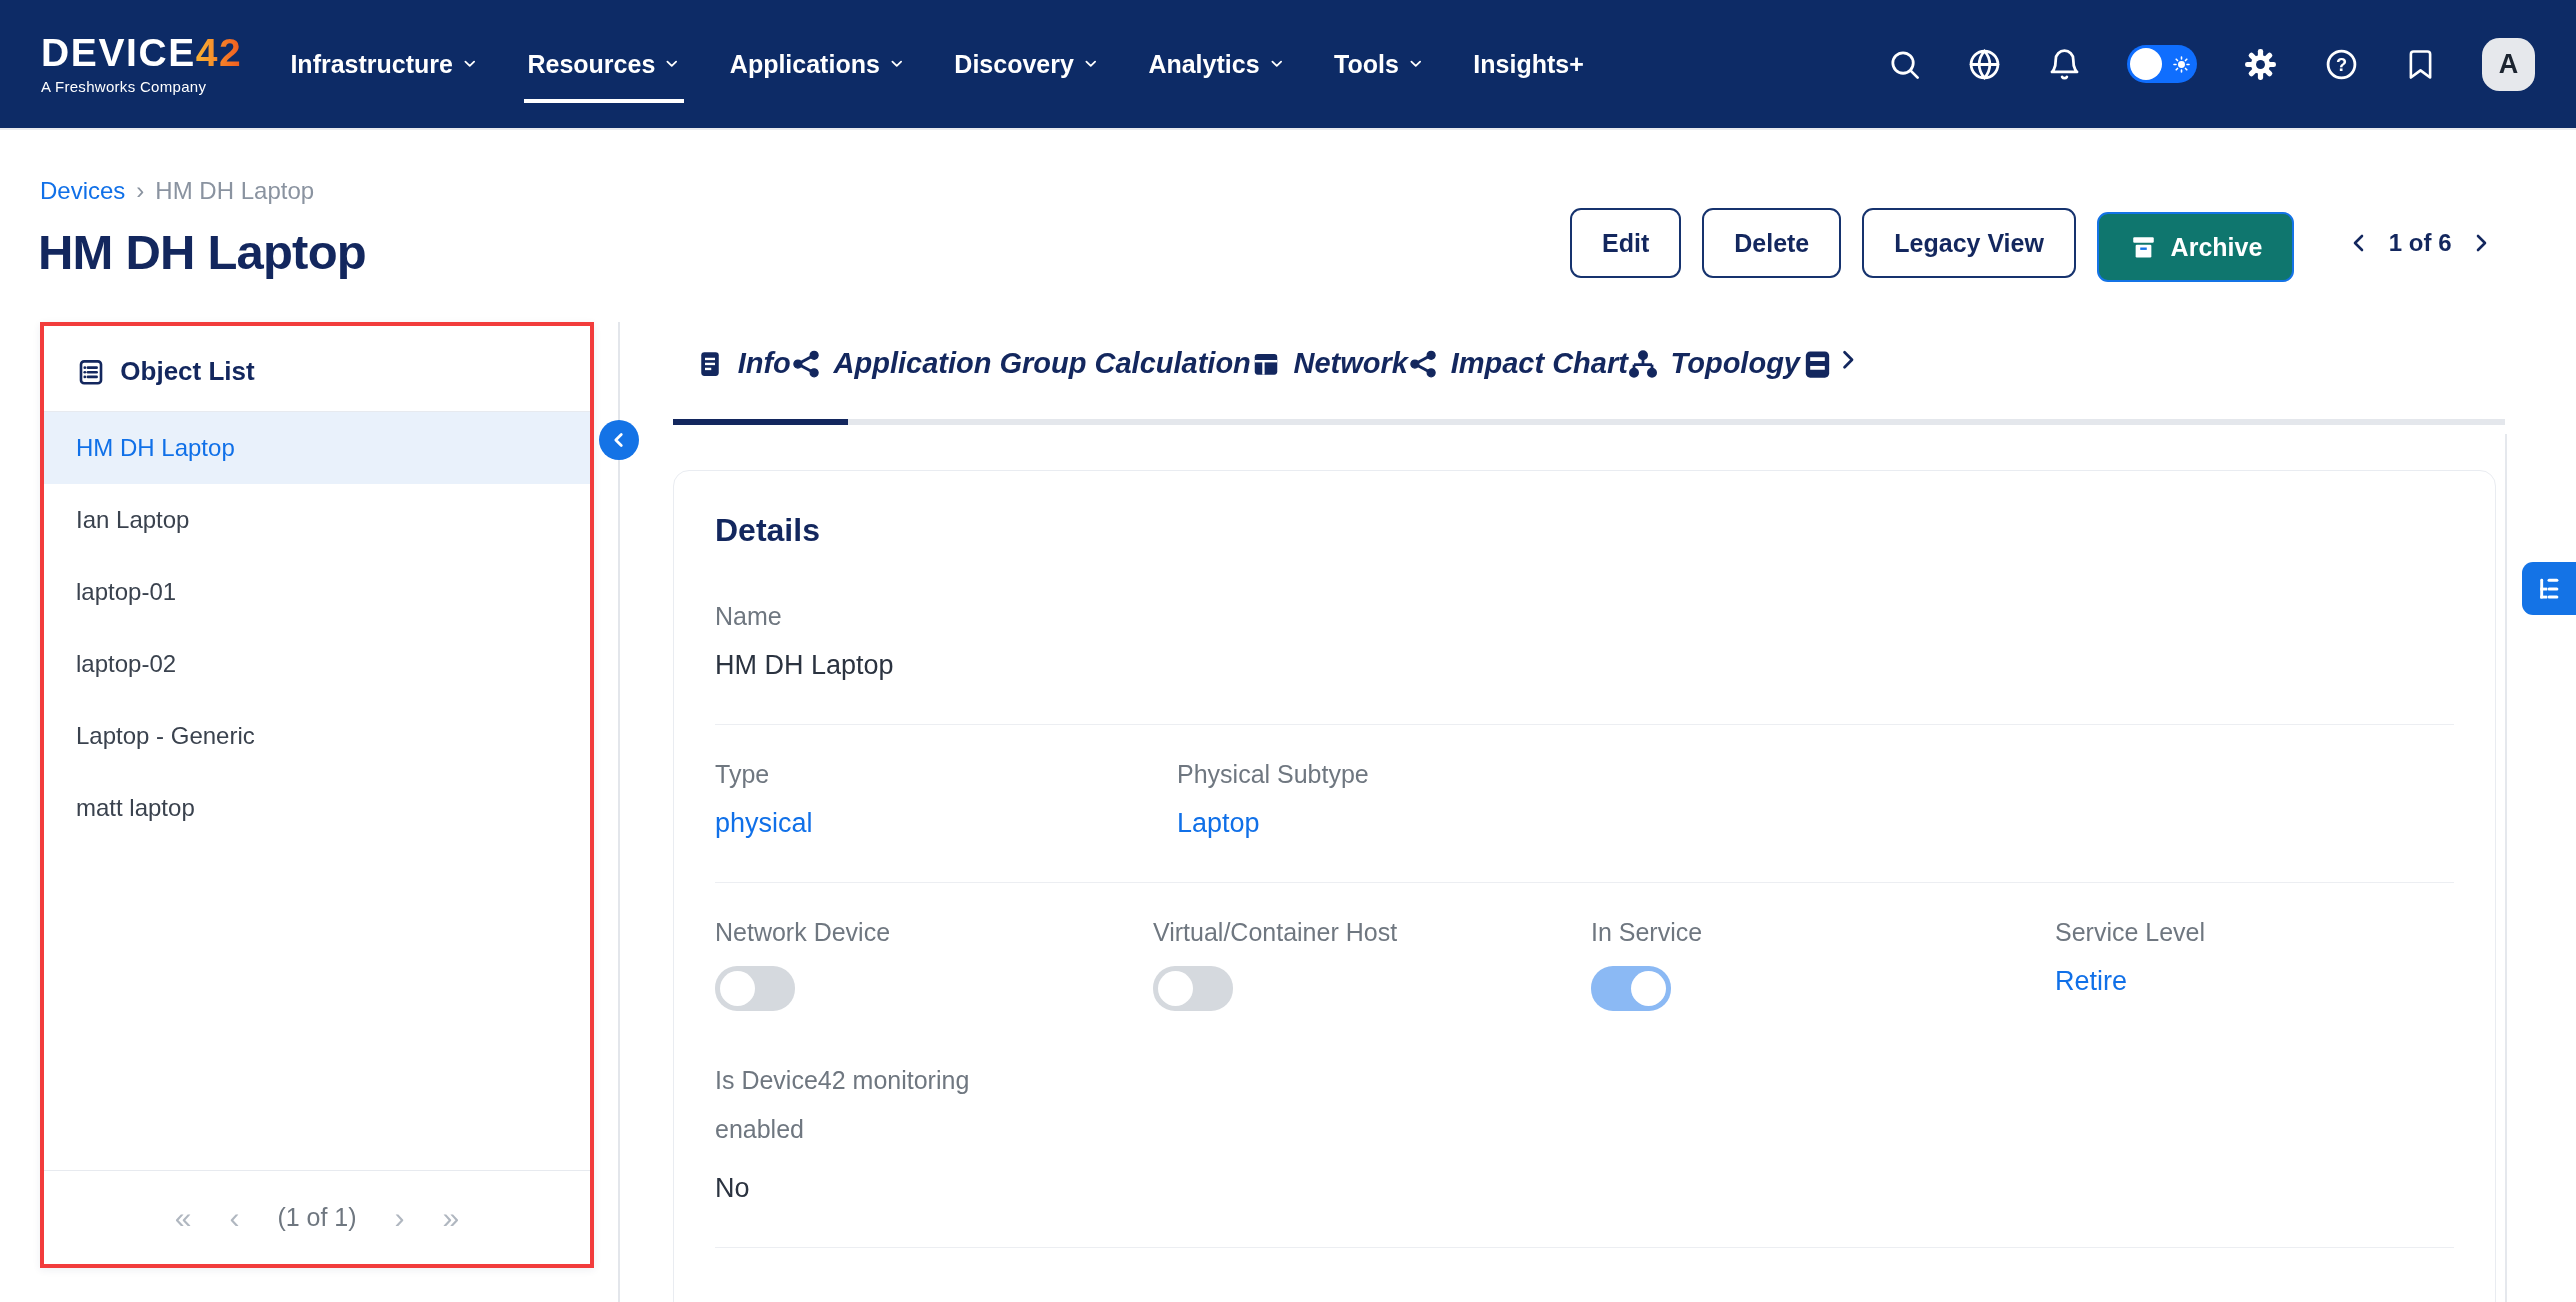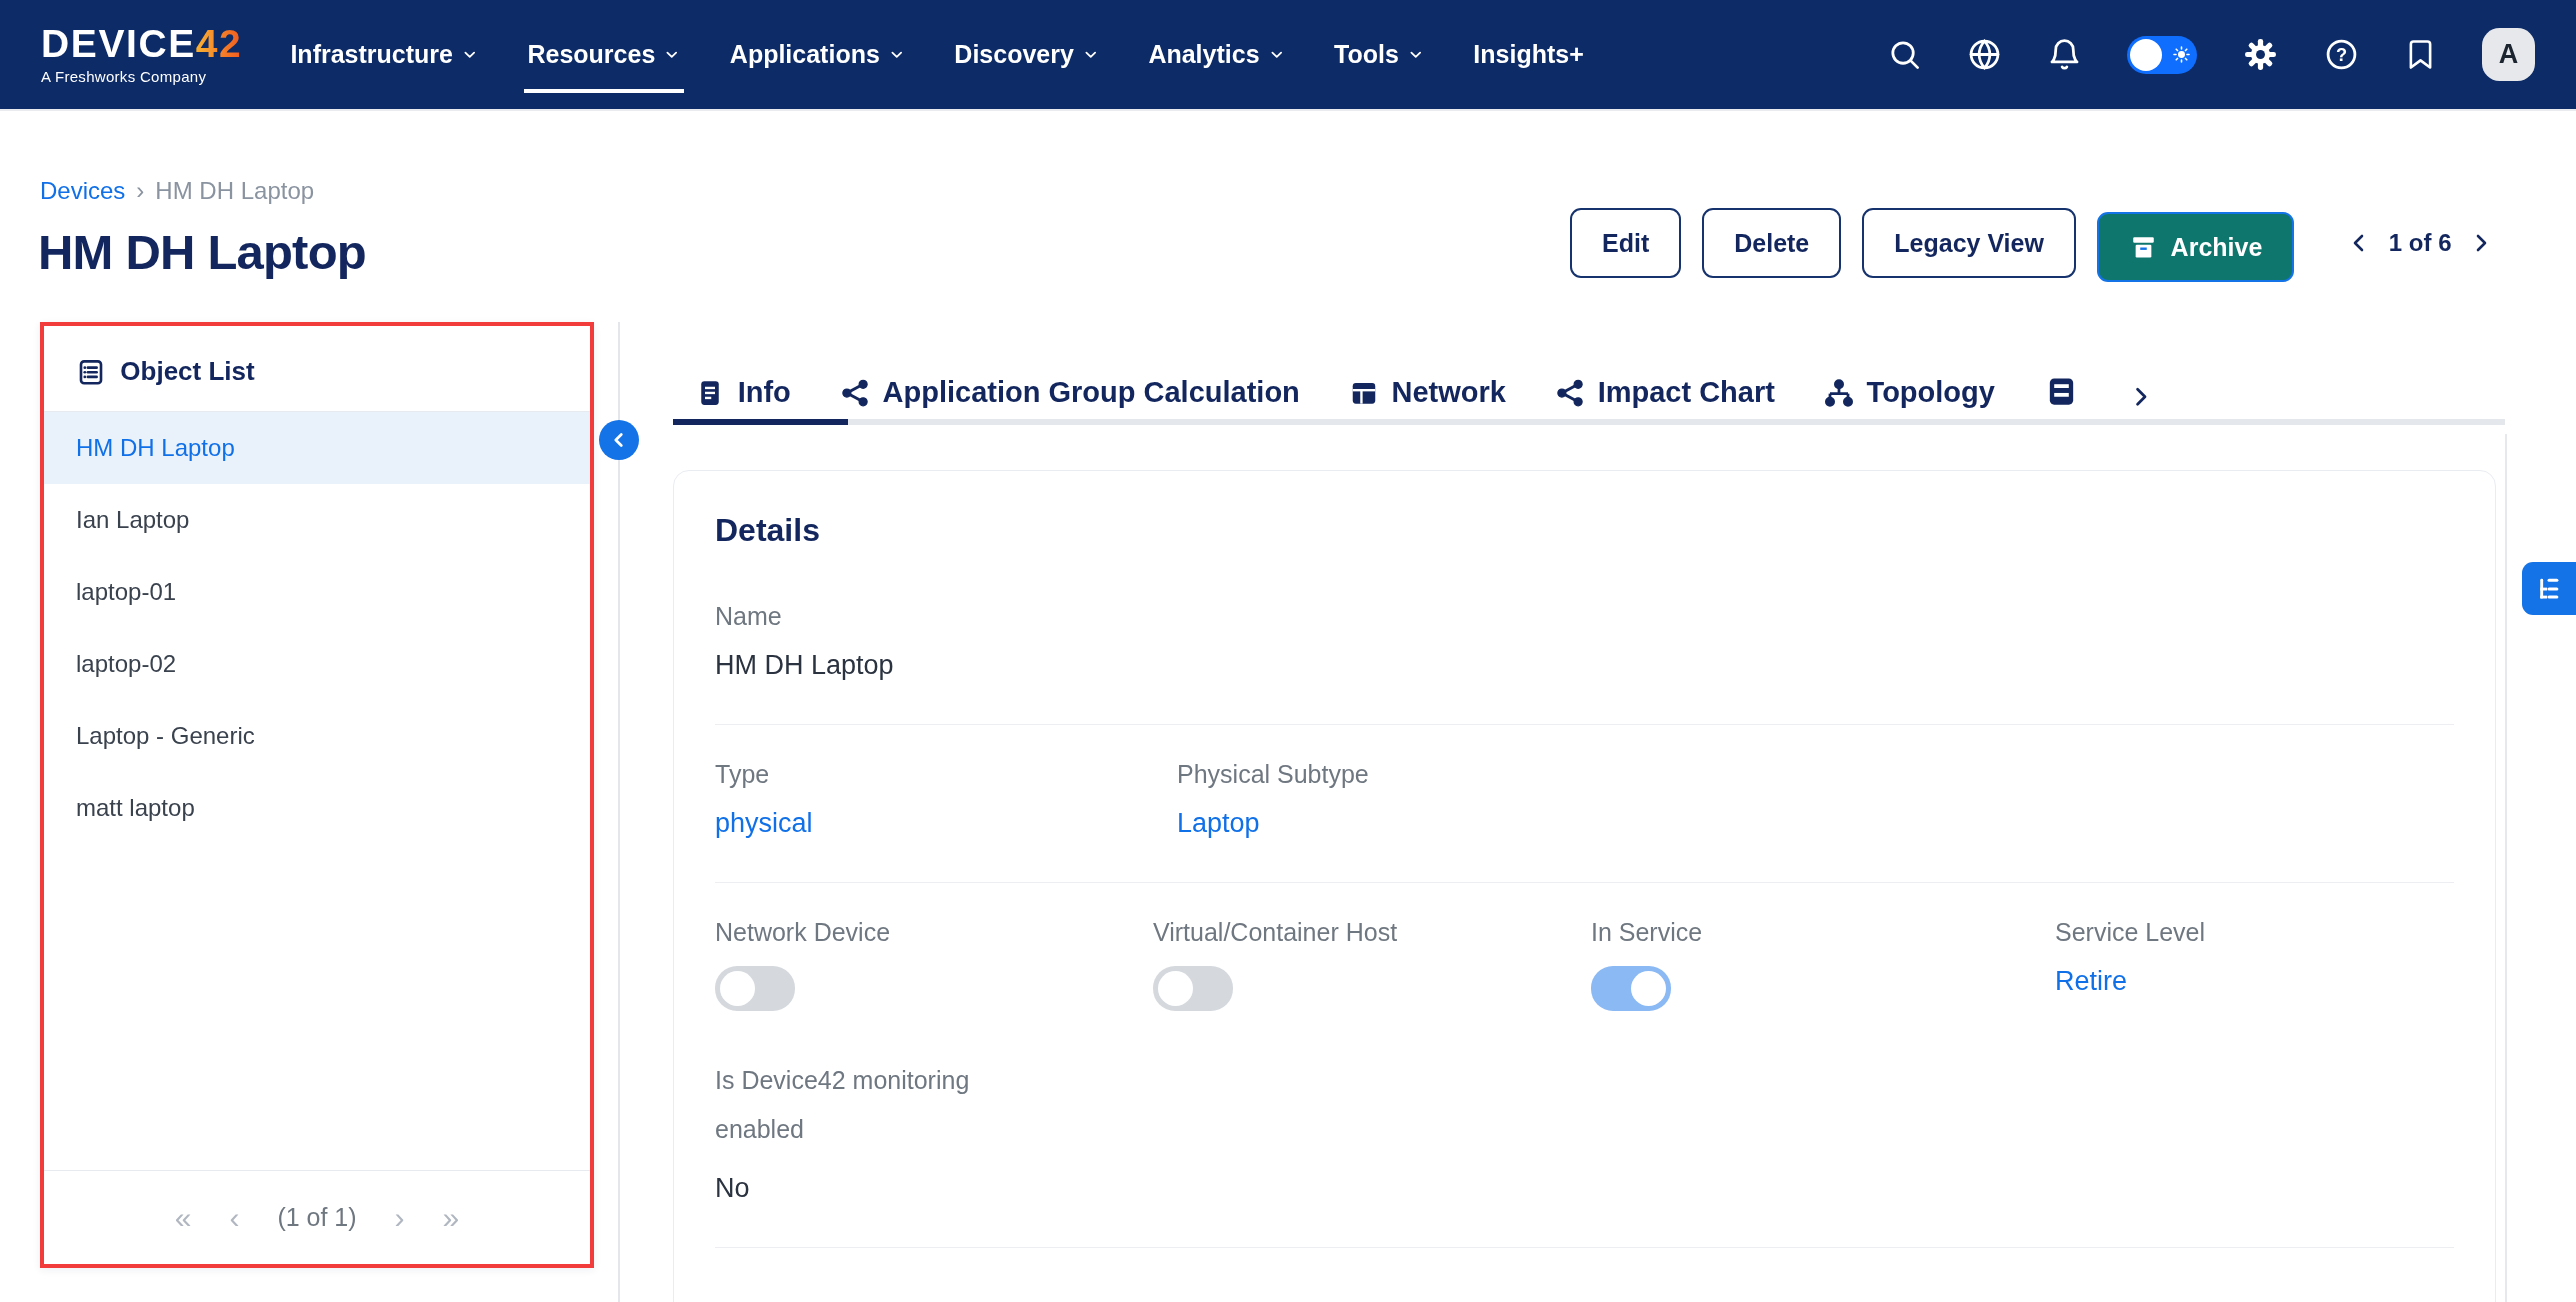--- a/index.html
+++ b/index.html
@@ -1,20 +1,20 @@
 <!DOCTYPE html>
 <html style="font-size:12.7px"><head>
 <meta charset="utf-8">
 <style>
   * { margin:0; padding:0; box-sizing:border-box; }
   html,body { width:2576px; height:1302px; overflow:hidden; background:#fff;
     font-family:"Liberation Sans", sans-serif; color:#2b3340; }
 
   
-  .navbar { position:relative; height:111px; background:#0d2b66; display:flex;
+  .navbar { position:relative; height:130px; background:#0d2b66; display:flex;
     align-items:center; padding:0 41px; border-bottom:2.4px solid #e9ebef; }
   .logo { margin-right:48px; }
   .logo-top { font-size:39px; font-weight:700; letter-spacing:1.6px; line-height:1; }
   .logo-white { color:#fff; }
   .logo-orange { background:linear-gradient(90deg,#f9b234,#f1591f);
     -webkit-background-clip:text; background-clip:text; color:transparent; }
   .logo-tagline { color:#fff; font-size:15px; margin-top:5.6px; letter-spacing:0.3px; }
   .nav-menu { display:flex; list-style:none; gap:49px; align-items:center; }
   .nav-item { position:relative; display:flex; align-items:center; gap:8px;
     color:#fff; font-size:25px; font-weight:600; cursor:pointer; }
@@ -66,22 +66,22 @@
   .sb-pg-label { font-size:25px; color:#6f7780; }
 
   .v-divider { position:absolute; left:618px; top:322px; bottom:0; width:1.6px;
     background:#e3e6eb; }
   .collapse-btn { position:absolute; left:599px; top:420px; width:40px; height:40px;
     border-radius:50%; background:#1473e6; border:none; cursor:pointer; z-index:5;
     display:flex; align-items:center; justify-content:center; }
 
   
   .tabs { position:absolute; left:673px; top:347px; width:1832px; height:78px; }
-  .tabs-inner { display:flex; align-items:flex-end; gap:49px; height:62px;
-    padding-left:22px; }
+  .tabs-inner { display:flex; align-items:flex-start; height:62px;
+    padding-left:22px;font-style:italic; }
   .tab { display:flex; align-items:center; gap:12.7px; font-size:29px; font-weight:700;
     color:#13275e; cursor:pointer; white-space:nowrap; }
   .tab-track { position:absolute; left:0; right:0; bottom:0; height:5.6px;
     background:#e4e7ec; }
   .tab-active-bar { position:absolute; left:0; bottom:0; width:175px; height:6.4px;
     background:#13275e; }
 
   
   .card { position:absolute; left:673px; top:470px; width:1823px; height:876px;
     background:#fff; border:1.6px solid #e9ecf1; border-radius:16px; padding:41px 41px; }

